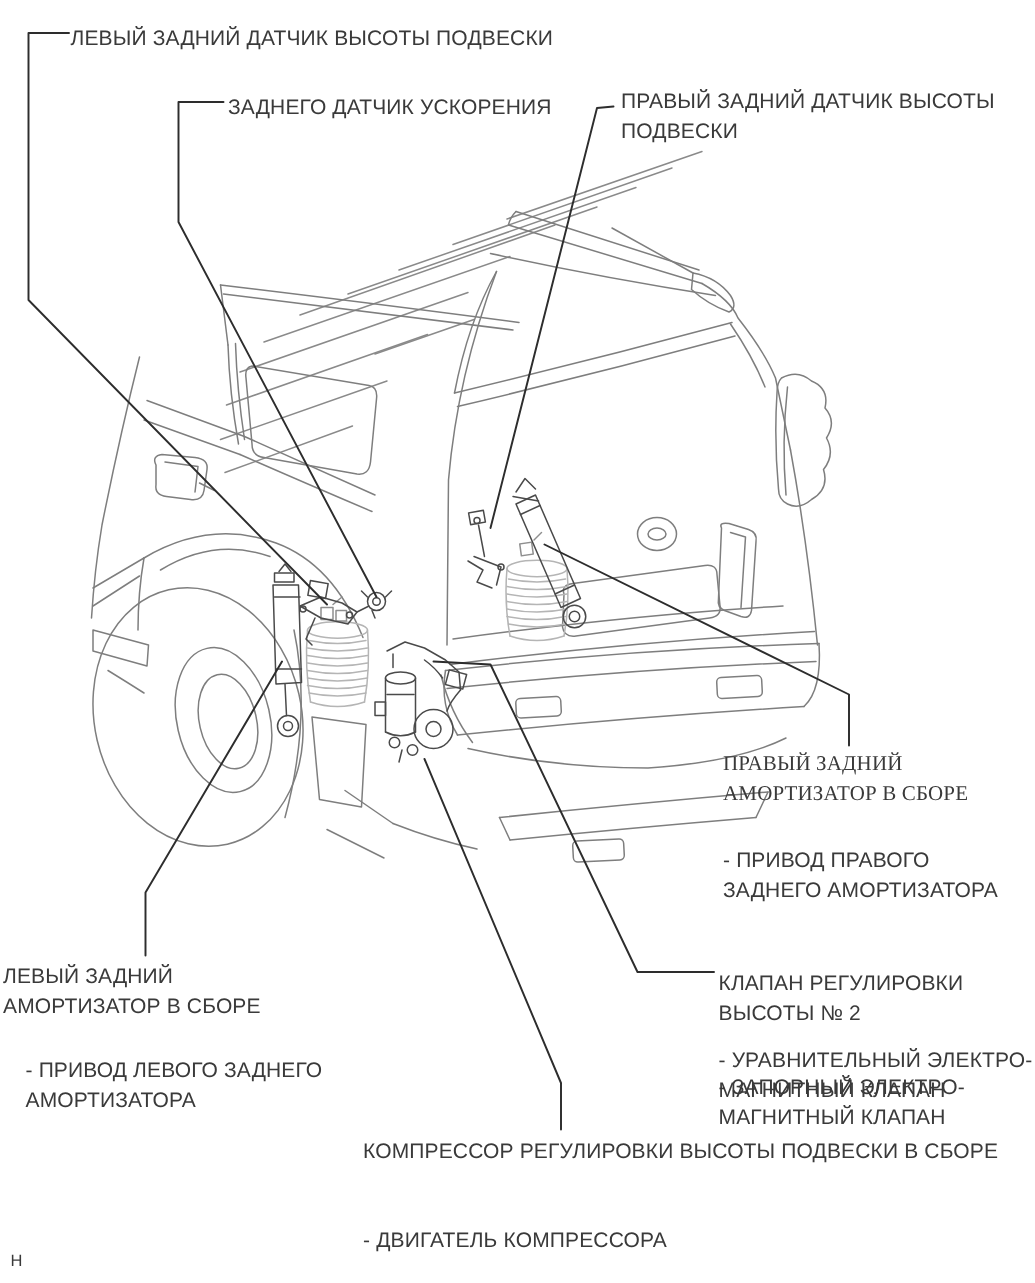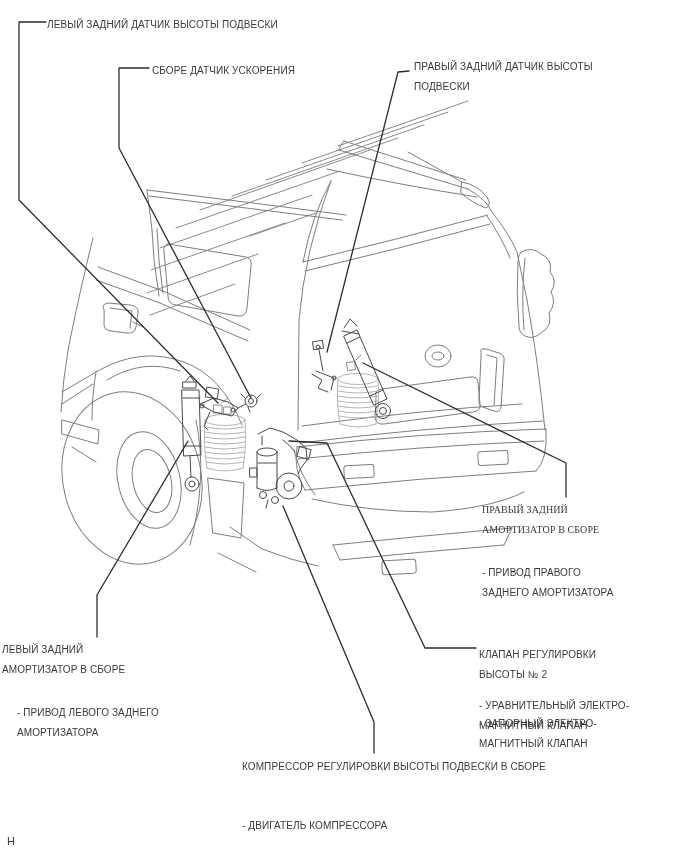--- a/index.html
+++ b/index.html
@@ -12,21 +12,21 @@
   #stage {
     position: relative;
     width: 690px; height: 855px;
     background: #ffffff;
   }
   #artwork {
     position: absolute; left: 0; top: 0;
   }
   .callout {
     position: absolute;
-    font-size: 10px;
+    font-size: 14px;
     line-height: 20px;
     color: #3a3a3a;
     white-space: pre-line;
     letter-spacing: 0.1px;
   }
   .marker {
     position: absolute;
     font-size: 11px;
     color: #3a3a3a;
   }
@@ -261,21 +261,21 @@
       <polyline points="149,68 119,68 119,148 251,398"></polyline>
       <polyline points="409,71 398,72 327,352"></polyline>
       <polyline points="363,363 566,463 566,497"></polyline>
       <polyline points="289,441 327,443 425,648 476,648"></polyline>
       <polyline points="283,506 374,722 374,753"></polyline>
       <polyline points="188,441 97,595 97,637"></polyline>
     </g>
   </svg>
 
   <div class="callout" style="left:47px;  top:15px;">ЛЕВЫЙ ЗАДНИЙ ДАТЧИК ВЫСОТЫ ПОДВЕСКИ</div>
-  <div class="callout" style="left:152px; top:61px;">СБОРЕ ДАТЧИК УСКОРЕНИЯ</div>
+  <div class="callout" style="left:152px; top:61px;">ЗАДНЕГО ДАТЧИК УСКОРЕНИЯ</div>
   <div class="callout" style="left:414px; top:57px;">ПРАВЫЙ ЗАДНИЙ ДАТЧИК ВЫСОТЫ
 ПОДВЕСКИ</div>
   <div class="callout" style="left:482px; top:500px;font-family:Liberation Serif, serif;">ПРАВЫЙ ЗАДНИЙ
 АМОРТИЗАТОР В СБОРЕ</div>
   <div class="callout" style="left:482px; top:563px;">- ПРИВОД ПРАВОГО
 ЗАДНЕГО АМОРТИЗАТОРА</div>
   <div class="callout" style="left:479px; top:629px;margin-top:16px;">КЛАПАН РЕГУЛИРОВКИ
 ВЫСОТЫ № 2</div>
   <div class="callout" style="left:479px; top:672px;margin-top:24px;">- УРАВНИТЕЛЬНЫЙ ЭЛЕКТРО-
 МАГНИТНЫЙ КЛАПАН</div>

